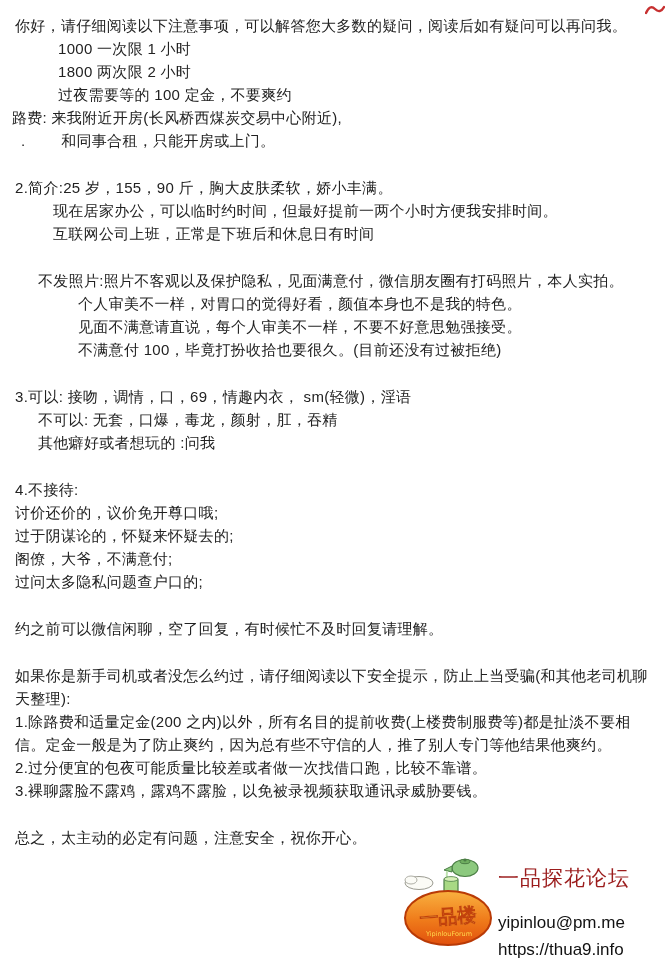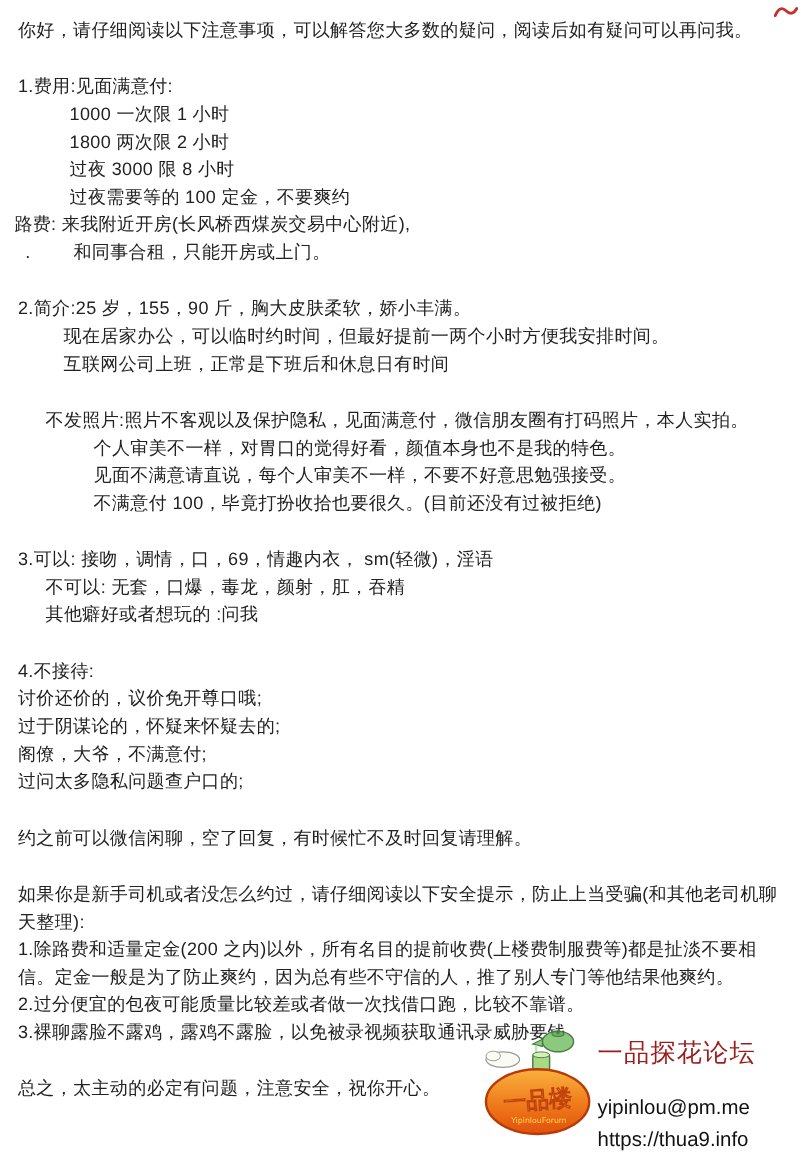--- a/index.html
+++ b/index.html
@@ -85,24 +85,22 @@
 <body>
 
 <div class="page">
 
   <svg class="corner-mark" viewBox="0 0 20 14">
     <path d="M1 11 Q5 2 10 7 T19 5" fill="none" stroke="#c73030" stroke-width="2.4" stroke-linecap="round"></path>
   </svg>
 
   <div class="doc">
     <p class="ln">你好，请仔细阅读以下注意事项，可以解答您大多数的疑问，阅读后如有疑问可以再问我。</p>
-    <p class="ln gap">1.费用:见面满意付:</p>
     <p class="ln i1">1000 一次限 1 小时</p>
     <p class="ln i1">1800 两次限 2 小时</p>
-    <p class="ln i1">过夜 3000 限 8 小时</p>
     <p class="ln i1">过夜需要等的 100 定金，不要爽约</p>
     <p class="ln i-road">路费: 来我附近开房(长风桥西煤炭交易中心附近),</p>
     <p class="ln i-dot">.        和同事合租，只能开房或上门。</p>
     <p class="ln gap">2.简介:25 岁，155，90 斤，胸大皮肤柔软，娇小丰满。</p>
     <p class="ln i2">现在居家办公，可以临时约时间，但最好提前一两个小时方便我安排时间。</p>
     <p class="ln i2">互联网公司上班，正常是下班后和休息日有时间</p>
     <p class="ln i3 gap">不发照片:照片不客观以及保护隐私，见面满意付，微信朋友圈有打码照片，本人实拍。</p>
     <p class="ln i4">个人审美不一样，对胃口的觉得好看，颜值本身也不是我的特色。</p>
     <p class="ln i4">见面不满意请直说，每个人审美不一样，不要不好意思勉强接受。</p>
     <p class="ln i4">不满意付 100，毕竟打扮收拾也要很久。(目前还没有过被拒绝)</p>

